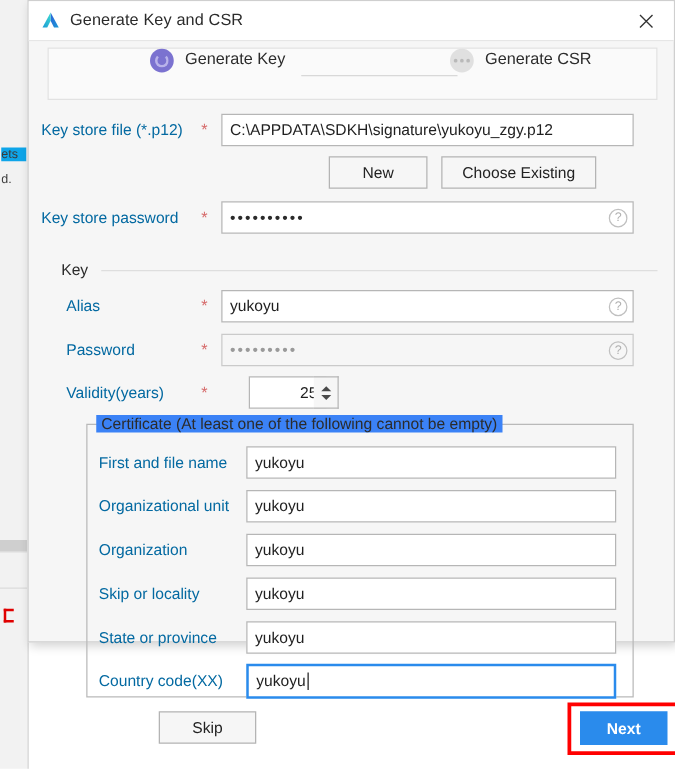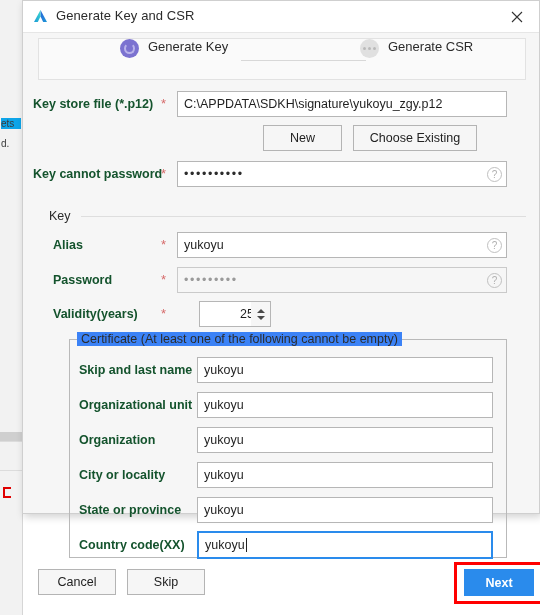--- a/index.html
+++ b/index.html
@@ -105,23 +105,22 @@
     margin-left: 9px; font-size: 13px; color: #2b2b2b;
   }
   .step-conn {
     position: absolute; top: 21px; left: 202px; width: 125px;
     height: 1px; background: #d8d8d8;
   }
 
   
   .lbl {
     position: absolute;
-    font-size: 12.5px; color: #14532d;
+    font-size: 12.5px; color: #0369a1;
     white-space: nowrap;
-    font-weight: bold;
   }
   .req {
     position: absolute;
     font-size: 13px; color: #d66a6a;
   }
   .tf {
     position: absolute;
     background: #ffffff;
     border: 1px solid #b6b6b6;
     box-sizing: border-box;
@@ -309,21 +308,21 @@
     </div>
   </div>
 
   <span class="lbl" style="left:10px; top:96px;">Key store file (*.p12)</span>
   <span class="req" style="left:138px; top:95px;">*</span>
   <div class="tf" style="left:154px; top:90px; width:330px;">C:\APPDATA\SDKH\signature\yukoyu_zgy.p12</div>
 
   <div class="btn" style="left:330px; top:124px; width:124px;">Choose Existing</div>
   <div class="btn" style="left:240px; top:124px; width:79px;">New</div>
 
-  <span class="lbl" style="left:10px; top:166px;">Key cannot password</span>
+  <span class="lbl" style="left:10px; top:166px;">Key store password</span>
   <span class="req" style="left:138px; top:165px;">*</span>
   <div class="tf dots" style="left:154px; top:160px; width:330px;">••••••••••</div>
   <span class="help" style="left:464px; top:166px;">?</span>
 
   <span class="group-key-label">Key</span>
   <div class="group-key-line"></div>
 
   <span class="lbl" style="left:30px; top:237px;">Alias</span>
   <span class="req" style="left:138px; top:236px;">*</span>
   <div class="tf" style="left:154px; top:231px; width:330px;">yukoyu</div>
@@ -338,39 +337,38 @@
   <span class="req" style="left:138px; top:305px;">*</span>
   <div class="spin-wrap">25</div>
   <div class="spin-btns">
     <span class="tri-up"></span>
     <span class="tri-down"></span>
   </div>
 
   <div class="cert-box"></div>
   <span class="cert-legend">Certificate (At least one of the following cannot be empty)</span>
 
-  <span class="lbl" style="left:56px; top:362px;">Skip and last name</span>
+  <span class="lbl" style="left:56px; top:362px;">First and file name</span>
   <div class="tf" style="left:174px; top:356px; width:296px;">yukoyu</div>
 
   <span class="lbl" style="left:56px; top:397px;">Organizational unit</span>
   <div class="tf" style="left:174px; top:391px; width:296px;">yukoyu</div>
 
   <span class="lbl" style="left:56px; top:432px;">Organization</span>
   <div class="tf" style="left:174px; top:426px; width:296px;">yukoyu</div>
 
-  <span class="lbl" style="left:56px; top:467px;">City or locality</span>
+  <span class="lbl" style="left:56px; top:467px;">Skip or locality</span>
   <div class="tf" style="left:174px; top:461px; width:296px;">yukoyu</div>
 
   <span class="lbl" style="left:56px; top:502px;">State or province</span>
   <div class="tf" style="left:174px; top:496px; width:296px;">yukoyu</div>
 
   <span class="lbl" style="left:56px; top:537px;">Country code(XX)</span>
   <div class="tf focused" style="left:174px; top:530px; width:296px; height:28px;">
     <span>yukoyu</span>
       <span class="caret"></span>
   </div>
 
-  <div class="btn" style="left:15px; top:568px; width:78px;">Cancel</div>
   <div class="btn" style="left:104px; top:568px; width:78px;">Skip</div>
   <div class="next-btn">Next</div>
   <div class="next-highlight"></div>
 
 </div>
 
 </body></html>

